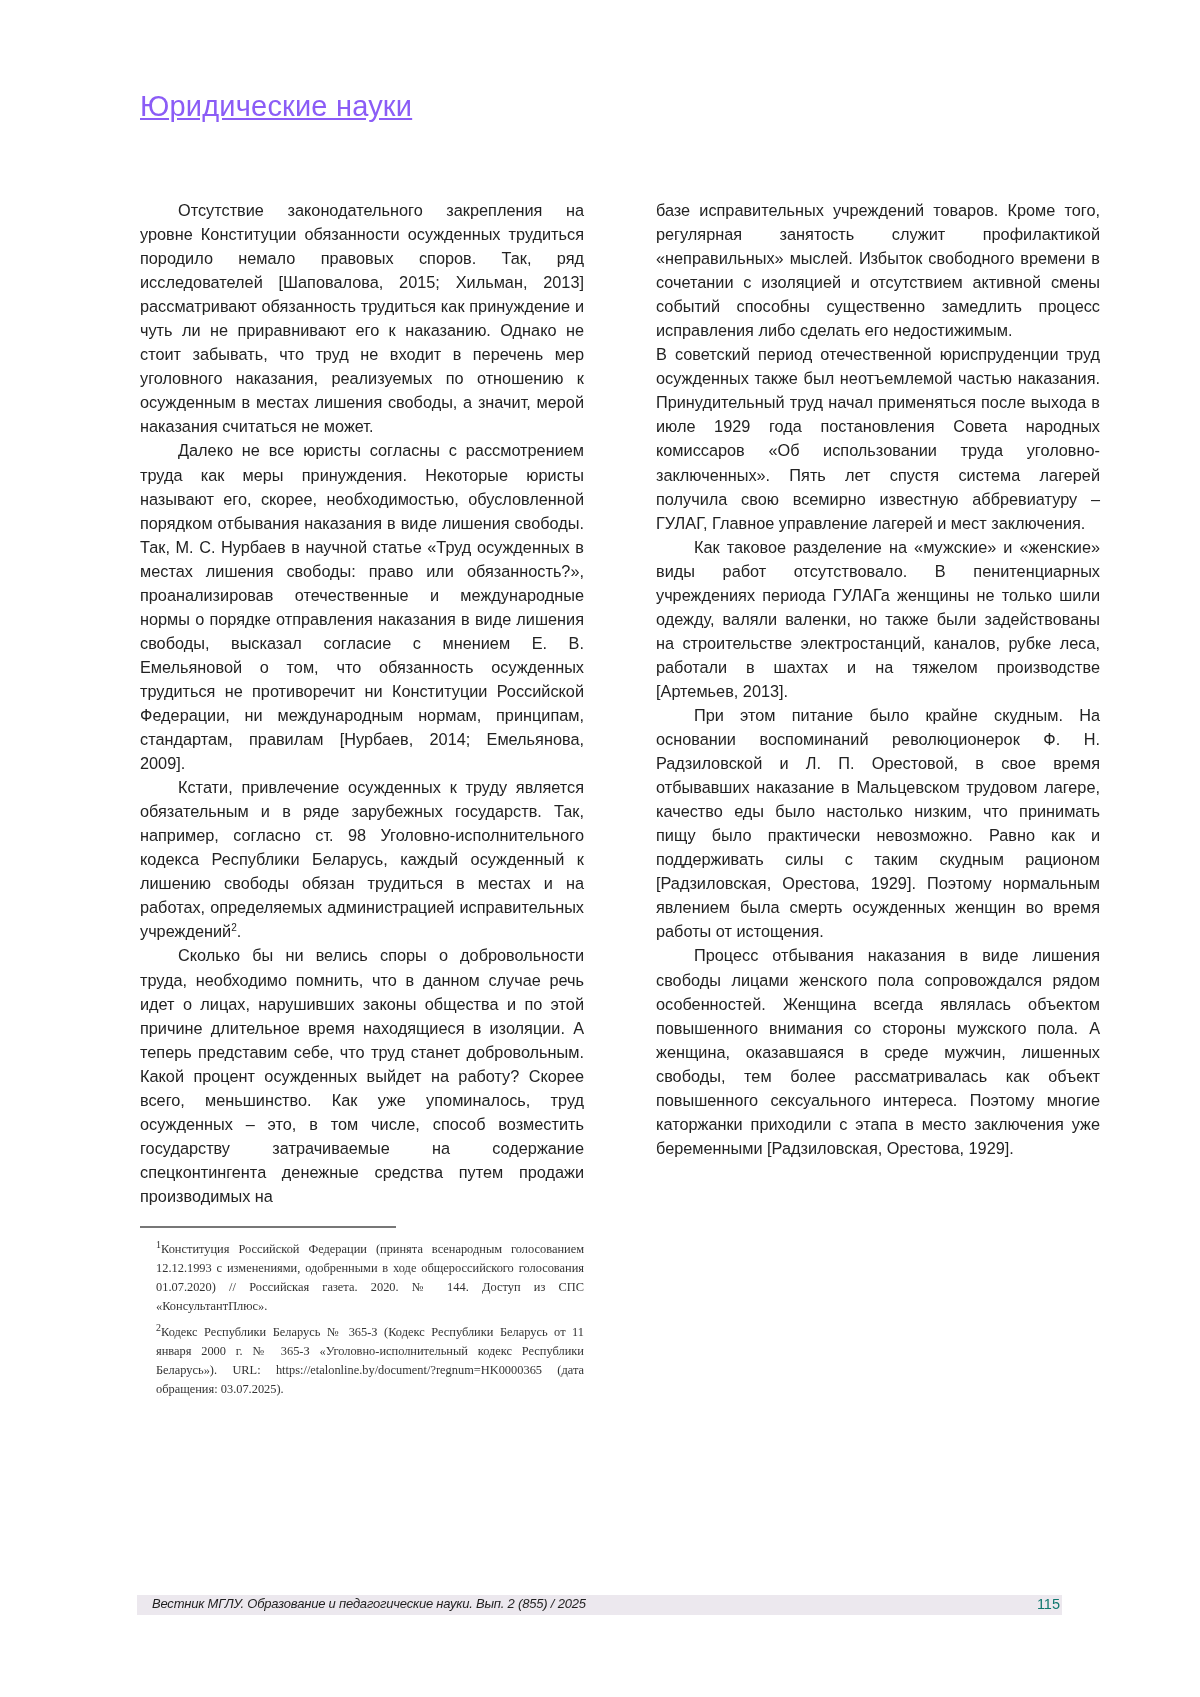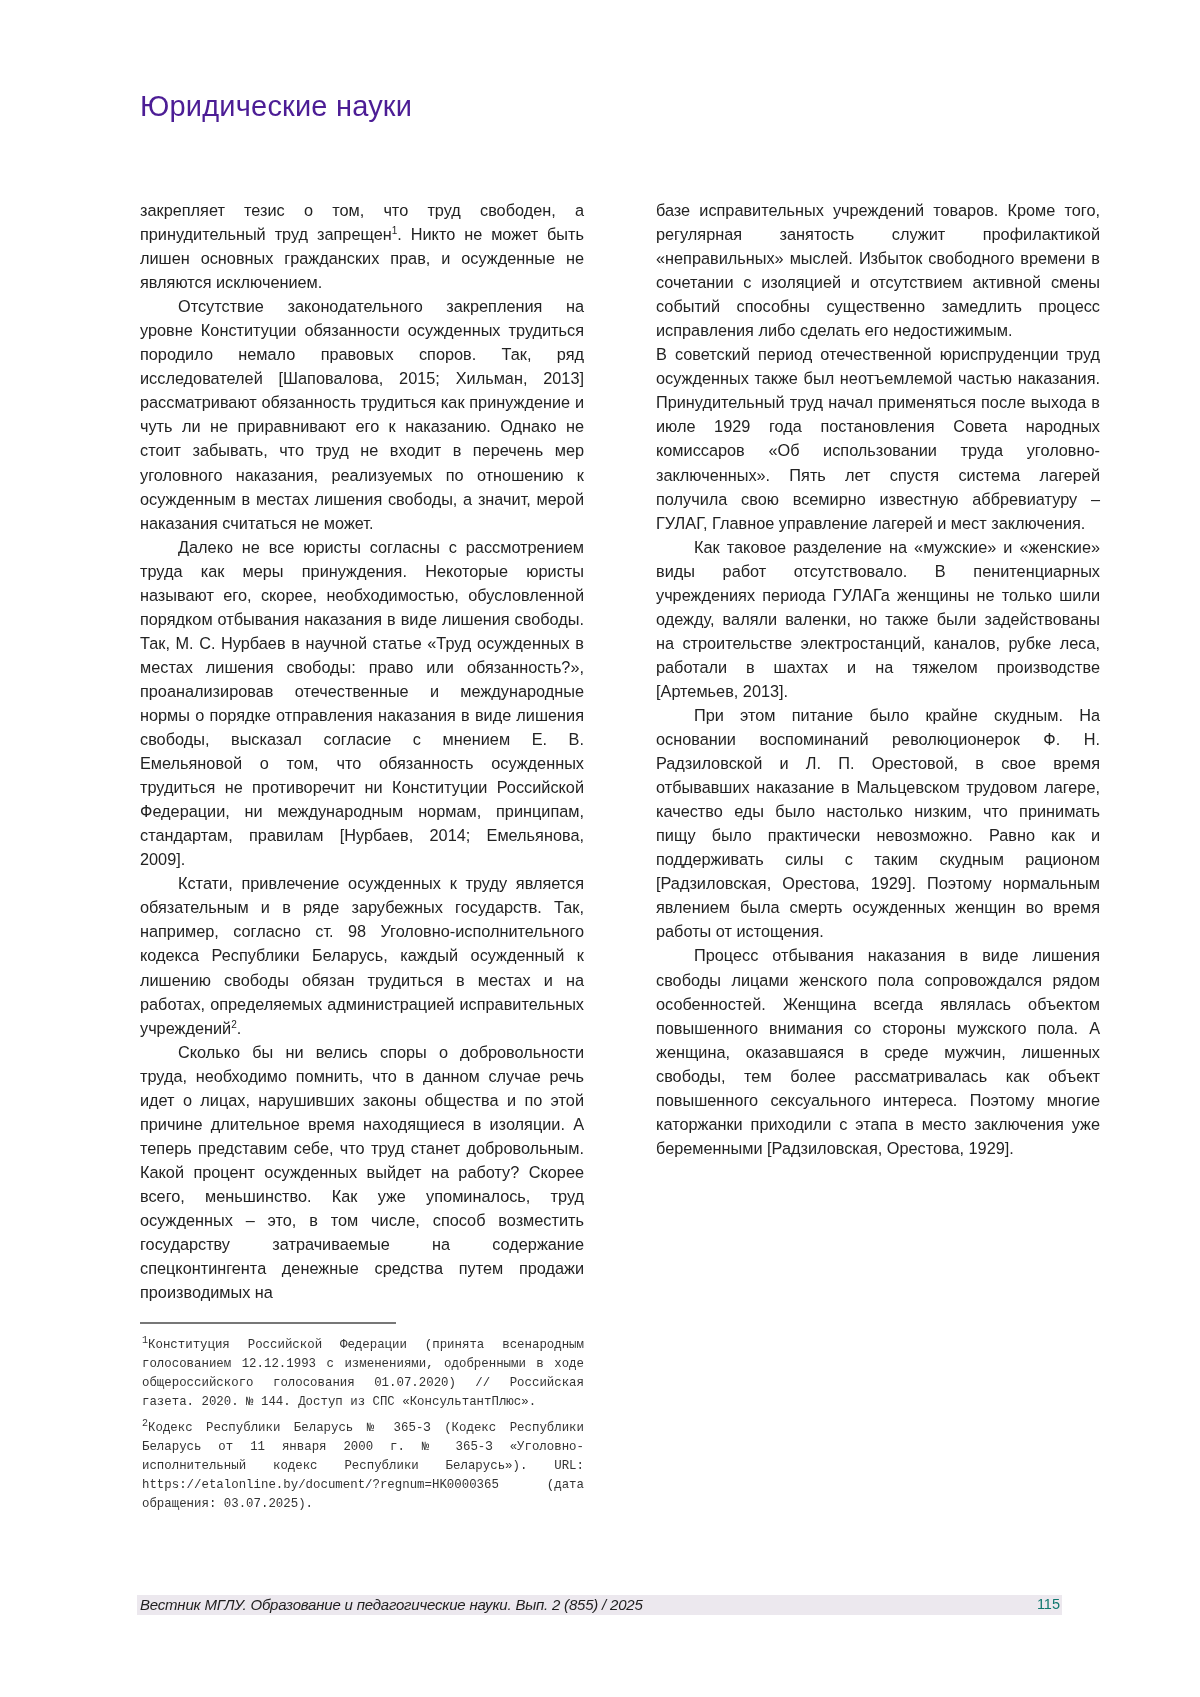--- a/index.html
+++ b/index.html
@@ -1,45 +1,44 @@
 <!DOCTYPE html>
 <html><head>
 <meta charset="utf-8">
 <style>
   html, body { margin: 0; padding: 0; background: #ffffff; }
   body { width: 1200px; height: 1697px; position: relative; overflow: hidden;
          font-family: "DejaVu Sans", "Liberation Sans", sans-serif; color: #1e1e1e; }
   .running-head { position: absolute; left: 140px; top: 90px; font-size: 29px;
-                  color: #4c1d95; font-family: "Liberation Sans", sans-serif; letter-spacing: 0.2px; }
+                  color: #8b5cf6; font-family: "Liberation Sans", sans-serif; letter-spacing: 0.2px; text-decoration: underline; }
   .col { position: absolute; top: 198px; width: 444px; }
   .col.left { left: 140px; }
   .col.right { left: 656px; }
   p.body { margin: 0; font-size: 16.3px; line-height: 24.05px; text-align: justify;
            font-family: "Liberation Sans", sans-serif; color: #222; hyphens: manual; }
   p.body.indent { text-indent: 38px; }
   sup { font-size: 10px; line-height: 0; vertical-align: super; }
   .section-heading { margin: 40px 0 24px 0; font-family: "Liberation Sans", sans-serif;
                      font-weight: bold; font-size: 17.5px; line-height: 24px; color: #5b1a3a; letter-spacing: 0.3px; }
   .fn-rule { width: 256px; height: 2px; background: #777; margin: 18px 0 12px 0; }
-  p.footnote { margin: 0 0 7px 2px; font-size: 12.4px; line-height: 19px; text-align: justify;
-               font-family: Liberation Mono, monospace; color: #333; }
+  p.footnote { margin: 0 0 7px 16px; font-size: 12.4px; line-height: 19px; text-align: justify;
+               font-family: Liberation Serif, serif; color: #333; }
   .footer-band { position: absolute; left: 137px; top: 1595px; width: 925px; height: 20px;
                  background: #ece8ee; }
-  .footer-journal { position: absolute; left: 140px; top: 1596px; font-style: italic;
-                    font-size: 15px; font-family: "Liberation Sans", sans-serif; color: #1e1e1e; letter-spacing: -0.2px; }
+  .footer-journal { position: absolute; left: 152px; top: 1596px; font-style: italic;
+                    font-size: 13px; font-family: "Liberation Sans", sans-serif; color: #1e1e1e; letter-spacing: -0.2px; }
   .footer-page { position: absolute; right: 140px; top: 1596px; font-size: 14.5px;
                  font-family: "Liberation Sans", sans-serif; color: #0f766e; }
 </style>
 </head>
 <body>
 
 <div class="running-head">Юридические науки</div>
 
 <div class="col left">
-  <p class="body"><span>закрепляет тезис о том, что труд свободен, а принудительный труд запрещен</span><sup>1</sup><span>. Никто не может быть лишен основных гражданских прав, и осужденные не являются исключением.</span></p>
   <p class="body indent">Отсутствие законодательного закрепления на уровне Конституции обязанности осужденных трудиться породило немало правовых споров. Так, ряд исследователей [Шаповалова, 2015; Хильман, 2013] рассматривают обязанность трудиться как принуждение и чуть ли не приравнивают его к наказанию. Однако не стоит забывать, что труд не входит в перечень мер уголовного наказания, реализуемых по отношению к осужденным в местах лишения свободы, а значит, мерой наказания считаться не может.</p>
   <p class="body indent">Далеко не все юристы согласны с рассмотрением труда как меры принуждения. Некоторые юристы называют его, скорее, необходимостью, обусловленной порядком отбывания наказания в виде лишения свободы. Так, М. С. Нурбаев в научной статье «Труд осужденных в местах лишения свободы: право или обязанность?», проанализировав отечественные и международные нормы о порядке отправления наказания в виде лишения свободы, высказал согласие с мнением Е. В. Емельяновой о том, что обязанность осужденных трудиться не противоречит ни Конституции Российской Федерации, ни международным нормам, принципам, стандартам, правилам [Нурбаев, 2014; Емельянова, 2009].</p>
   <p class="body indent"><span>Кстати, привлечение осужденных к труду является обязательным и в ряде зарубежных государств. Так, например, согласно ст. 98 Уголовно-исполнительного кодекса Республики Беларусь, каждый осужденный к лишению свободы обязан трудиться в местах и на работах, определяемых администрацией исправительных учреждений</span><sup>2</sup><span>.</span></p>
   <p class="body indent">Сколько бы ни велись споры о добровольности труда, необходимо помнить, что в данном случае речь идет о лицах, нарушивших законы общества и по этой причине длительное время находящиеся в изоляции. А теперь представим себе, что труд станет добровольным. Какой процент осужденных выйдет на работу? Скорее всего, меньшинство. Как уже упоминалось, труд осужденных – это, в том числе, способ возместить государству затрачиваемые на содержание спецконтингента денежные средства путем продажи производимых на</p>
 
   <div class="fn-rule"></div>
   <p class="footnote"><sup>1</sup><span>Конституция Российской Федерации (принята всенародным голосованием 12.12.1993 с изменениями, одобренными в ходе общероссийского голосования 01.07.2020) // Российская газета. 2020. № 144. Доступ из СПС «КонсультантПлюс».</span></p>
   <p class="footnote"><sup>2</sup><span>Кодекс Республики Беларусь № 365-З (Кодекс Республики Беларусь от 11 января 2000 г. № 365-З «Уголовно-исполнительный кодекс Республики Беларусь»). URL: https://etalonline.by/document/?regnum=HK0000365 (дата обращения: 03.07.2025).</span></p>
 </div>
 

